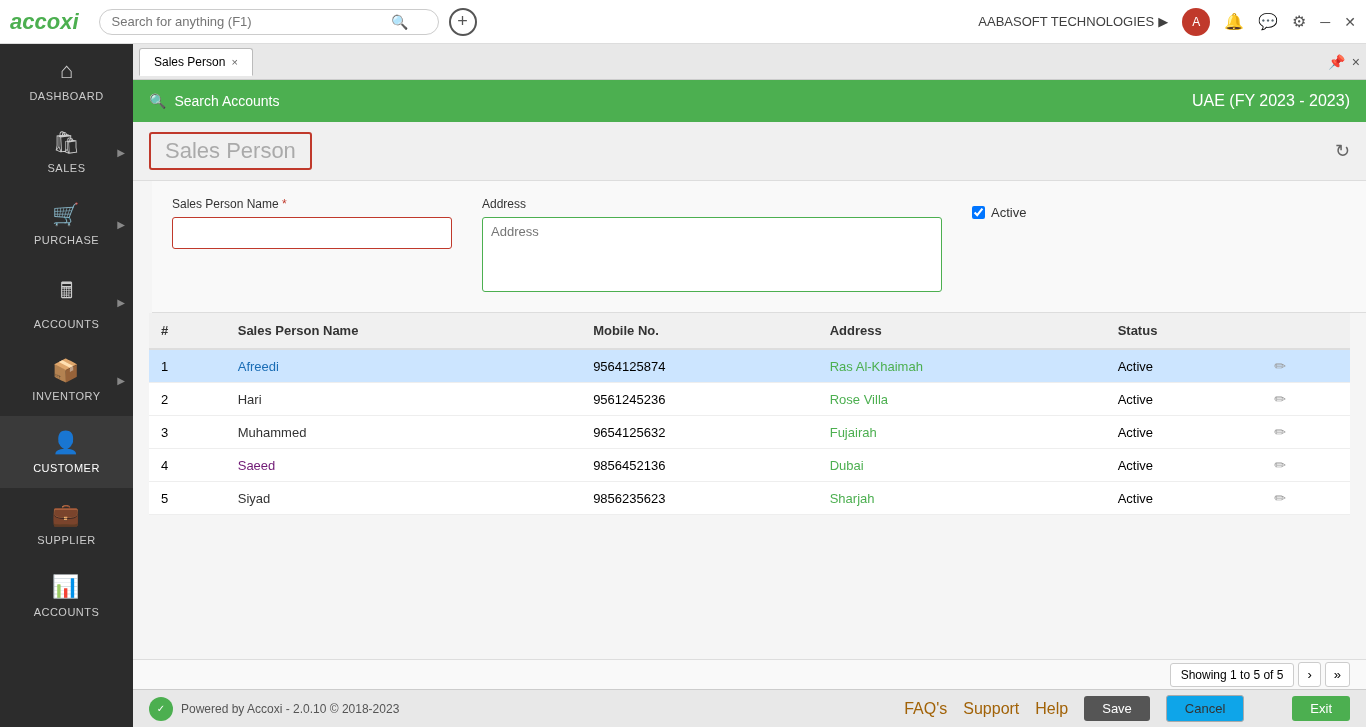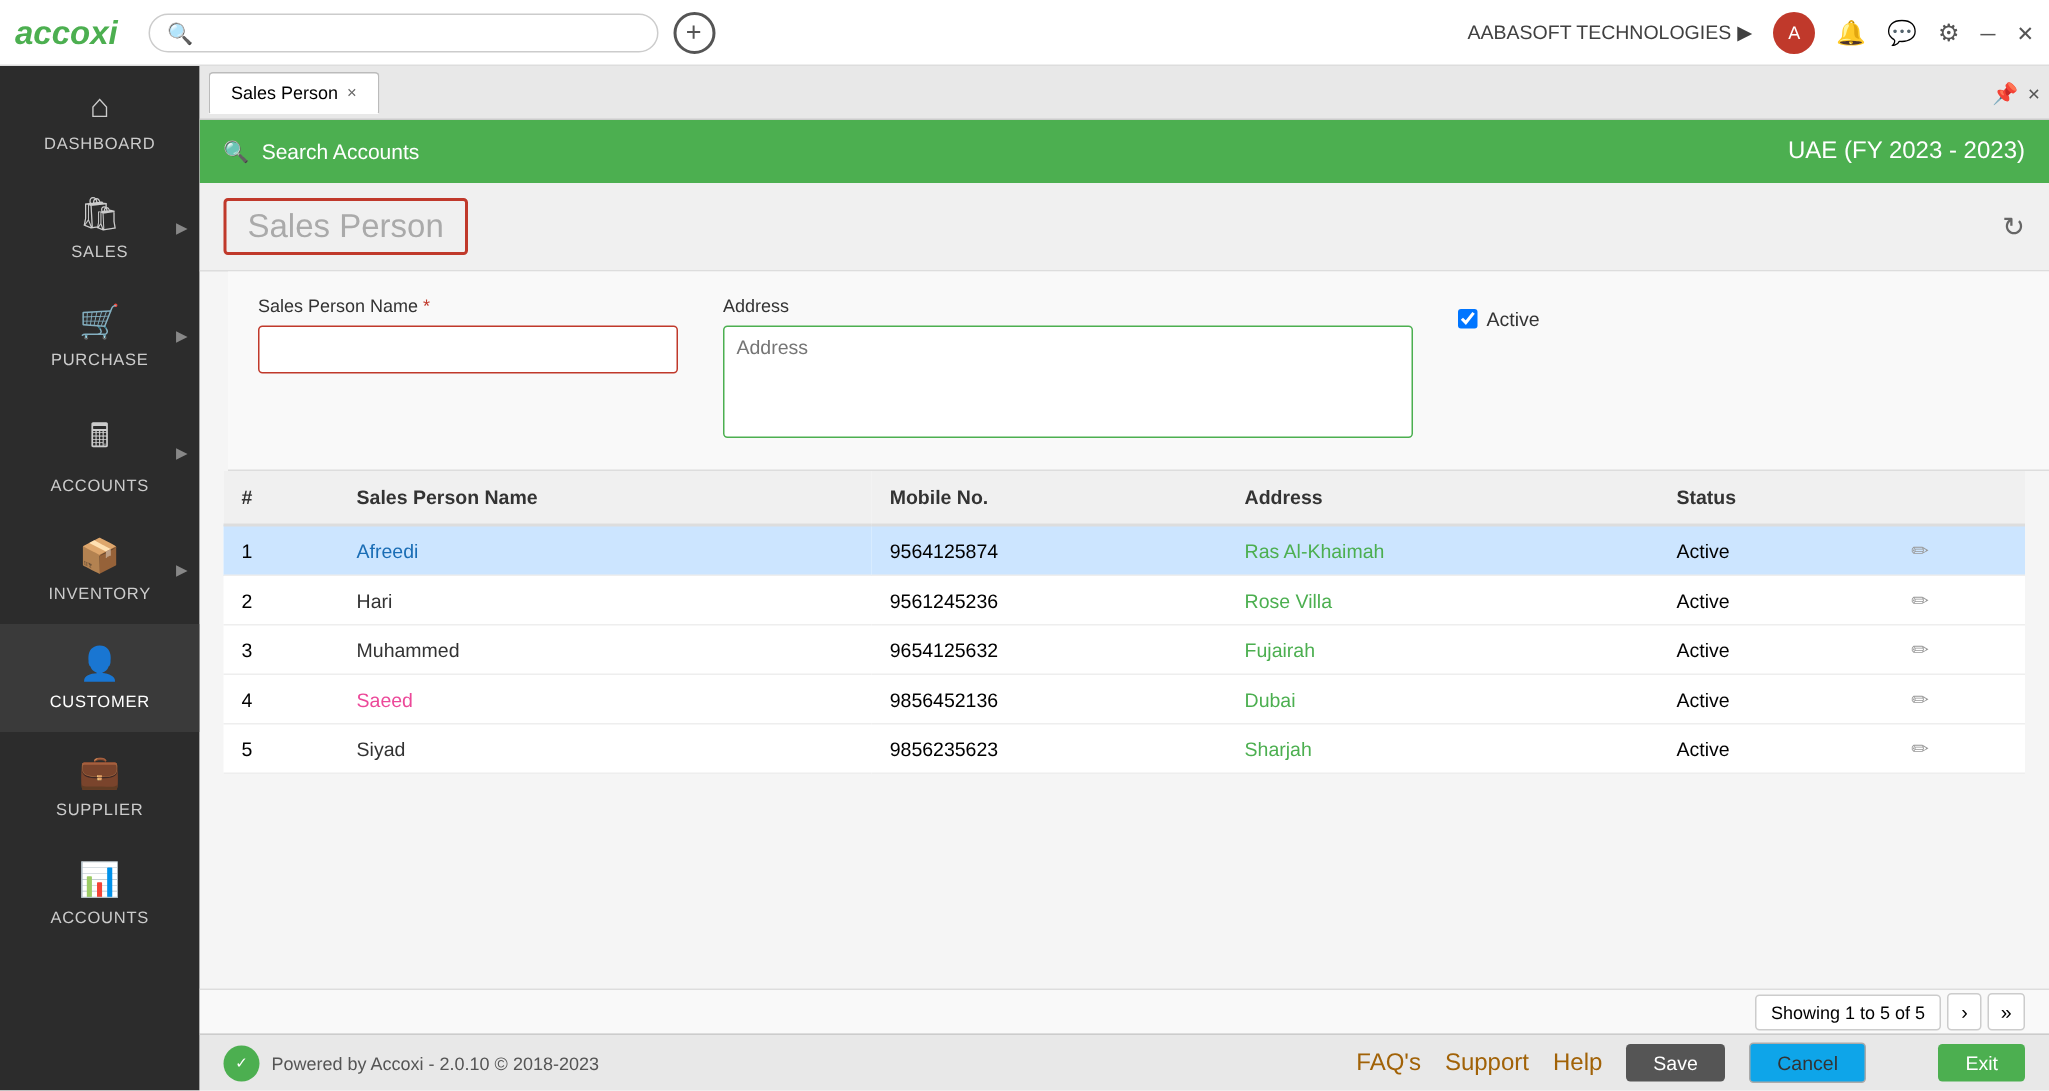--- a/index.html
+++ b/index.html
@@ -153,20 +153,21 @@
     }
   </style>
 </head>
 <body>
 
 <div class="top-bar">
   <div class="logo">
     <span>accoxi</span>
   </div>
   <div class="search-bar">
+    <input type="text" class="search-input" placeholder="Search for anything (F1)" style="">
     <span class="search-icon">🔍</span>
   </div>
   <button class="add-btn">+</button>
   <div class="top-right">
     <span class="company-name">
       <span>AABASOFT TECHNOLOGIES</span>
       <span>▶</span>
     </span>
     <div class="user-avatar">A</div>
     <span class="top-icon">🔔</span>
@@ -304,21 +305,21 @@
               <tr>
     <td>3</td>
     <td style="color:#333">Muhammed</td>
     <td>9654125632</td>
     <td><span style="color:#4caf50">Fujairah</span></td>
     <td>Active</td>
     <td><span class="edit-icon">✏</span></td>
   </tr>
               <tr>
     <td>4</td>
-    <td style="color:#ec4899">Saeed</td>
+    <td style="color:#701a75">Saeed</td>
     <td>9856452136</td>
     <td><span style="color:#4caf50">Dubai</span></td>
     <td>Active</td>
     <td><span class="edit-icon">✏</span></td>
   </tr>
               <tr>
     <td>5</td>
     <td style="color:#333">Siyad</td>
     <td>9856235623</td>
     <td><span style="color:#4caf50">Sharjah</span></td>

